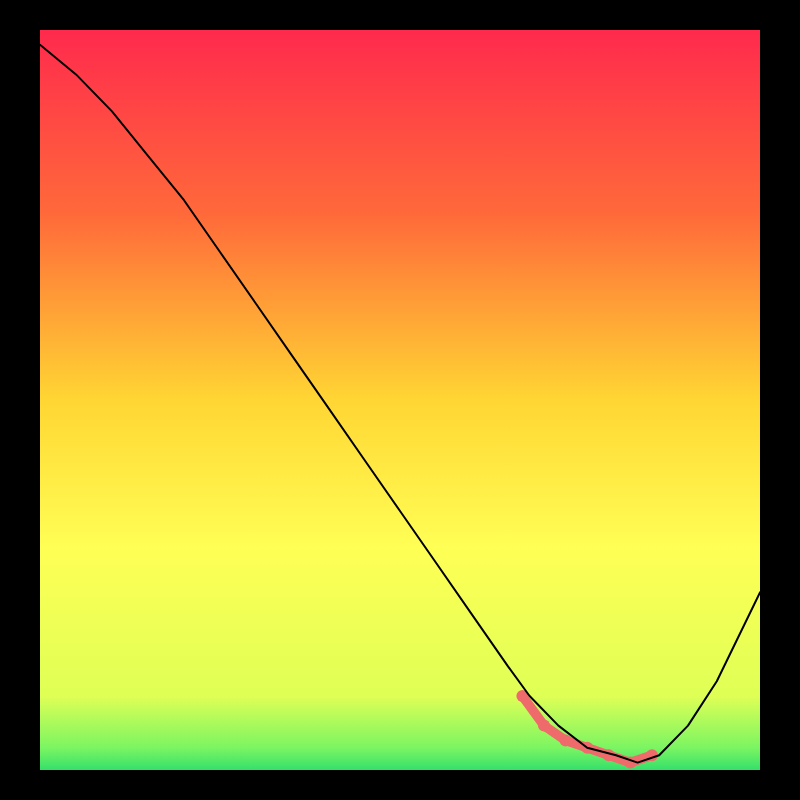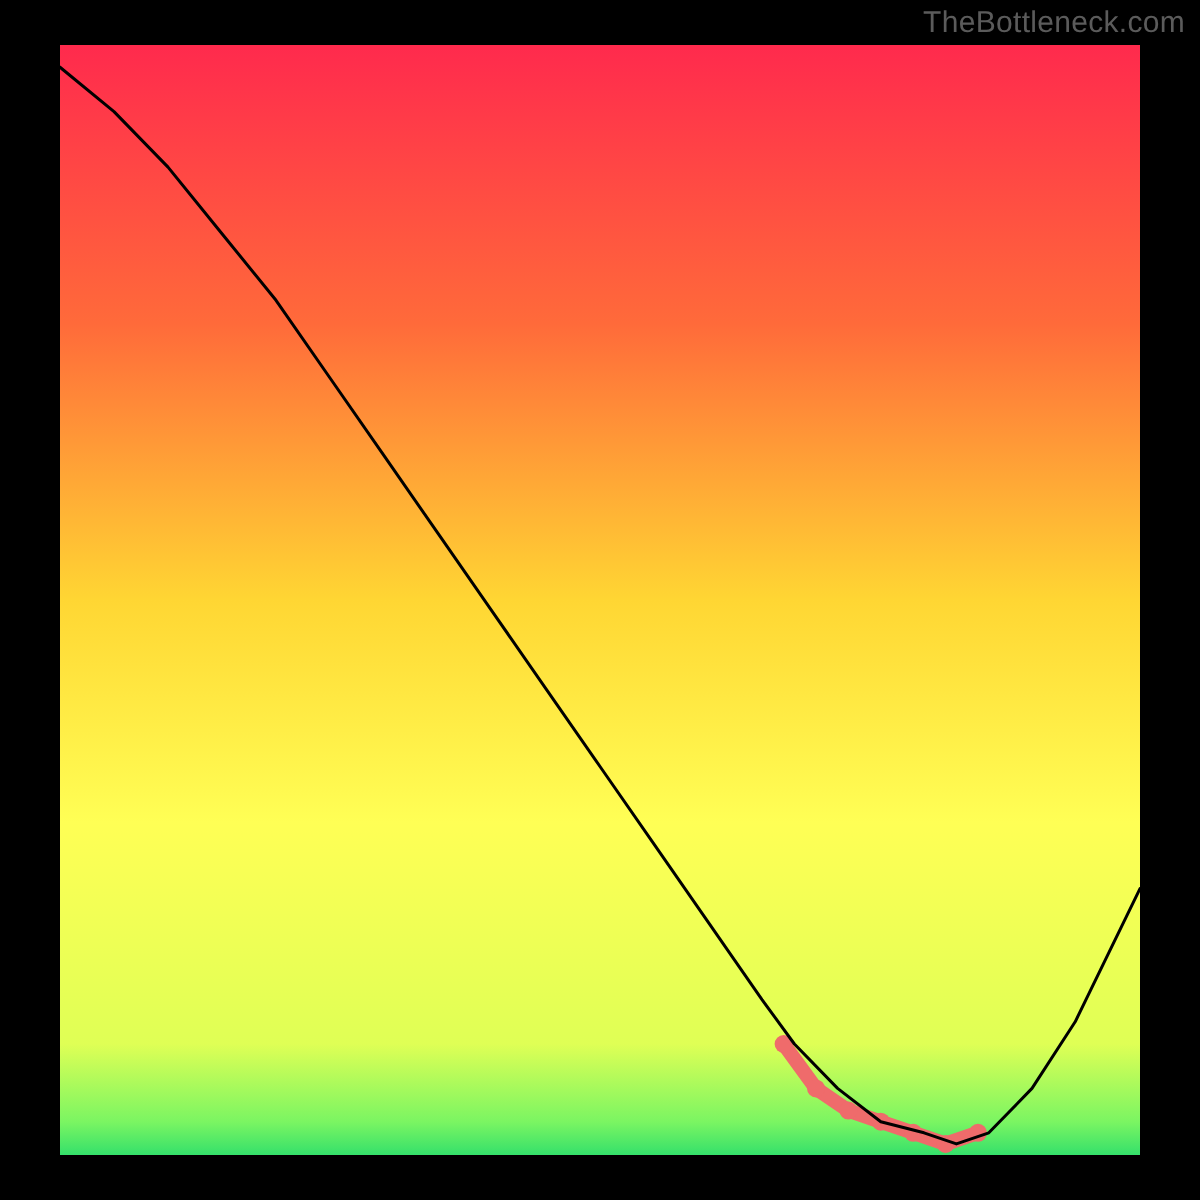--- a/index.html
+++ b/index.html
@@ -34,21 +34,20 @@
     height: 740px;
   }
   svg {
     display: block;
   }
 </style>
 </head>
 <body>
 
 <div class="outer">
-  <div class="watermark">TheBottleneck.com</div>
 
   <div class="plot-frame">
     <svg id="chart-svg" viewBox="0 0 720 740" width="720" height="740">
       <defs>
         <linearGradient id="bg-grad" x1="0" y1="0" x2="0" y2="1">
             <stop offset="0%" stop-color="#ff2a4d"></stop>
             <stop offset="25%" stop-color="#ff6a3a"></stop>
             <stop offset="50%" stop-color="#ffd633"></stop>
             <stop offset="70%" stop-color="#ffff55"></stop>
             <stop offset="90%" stop-color="#dfff55"></stop>

